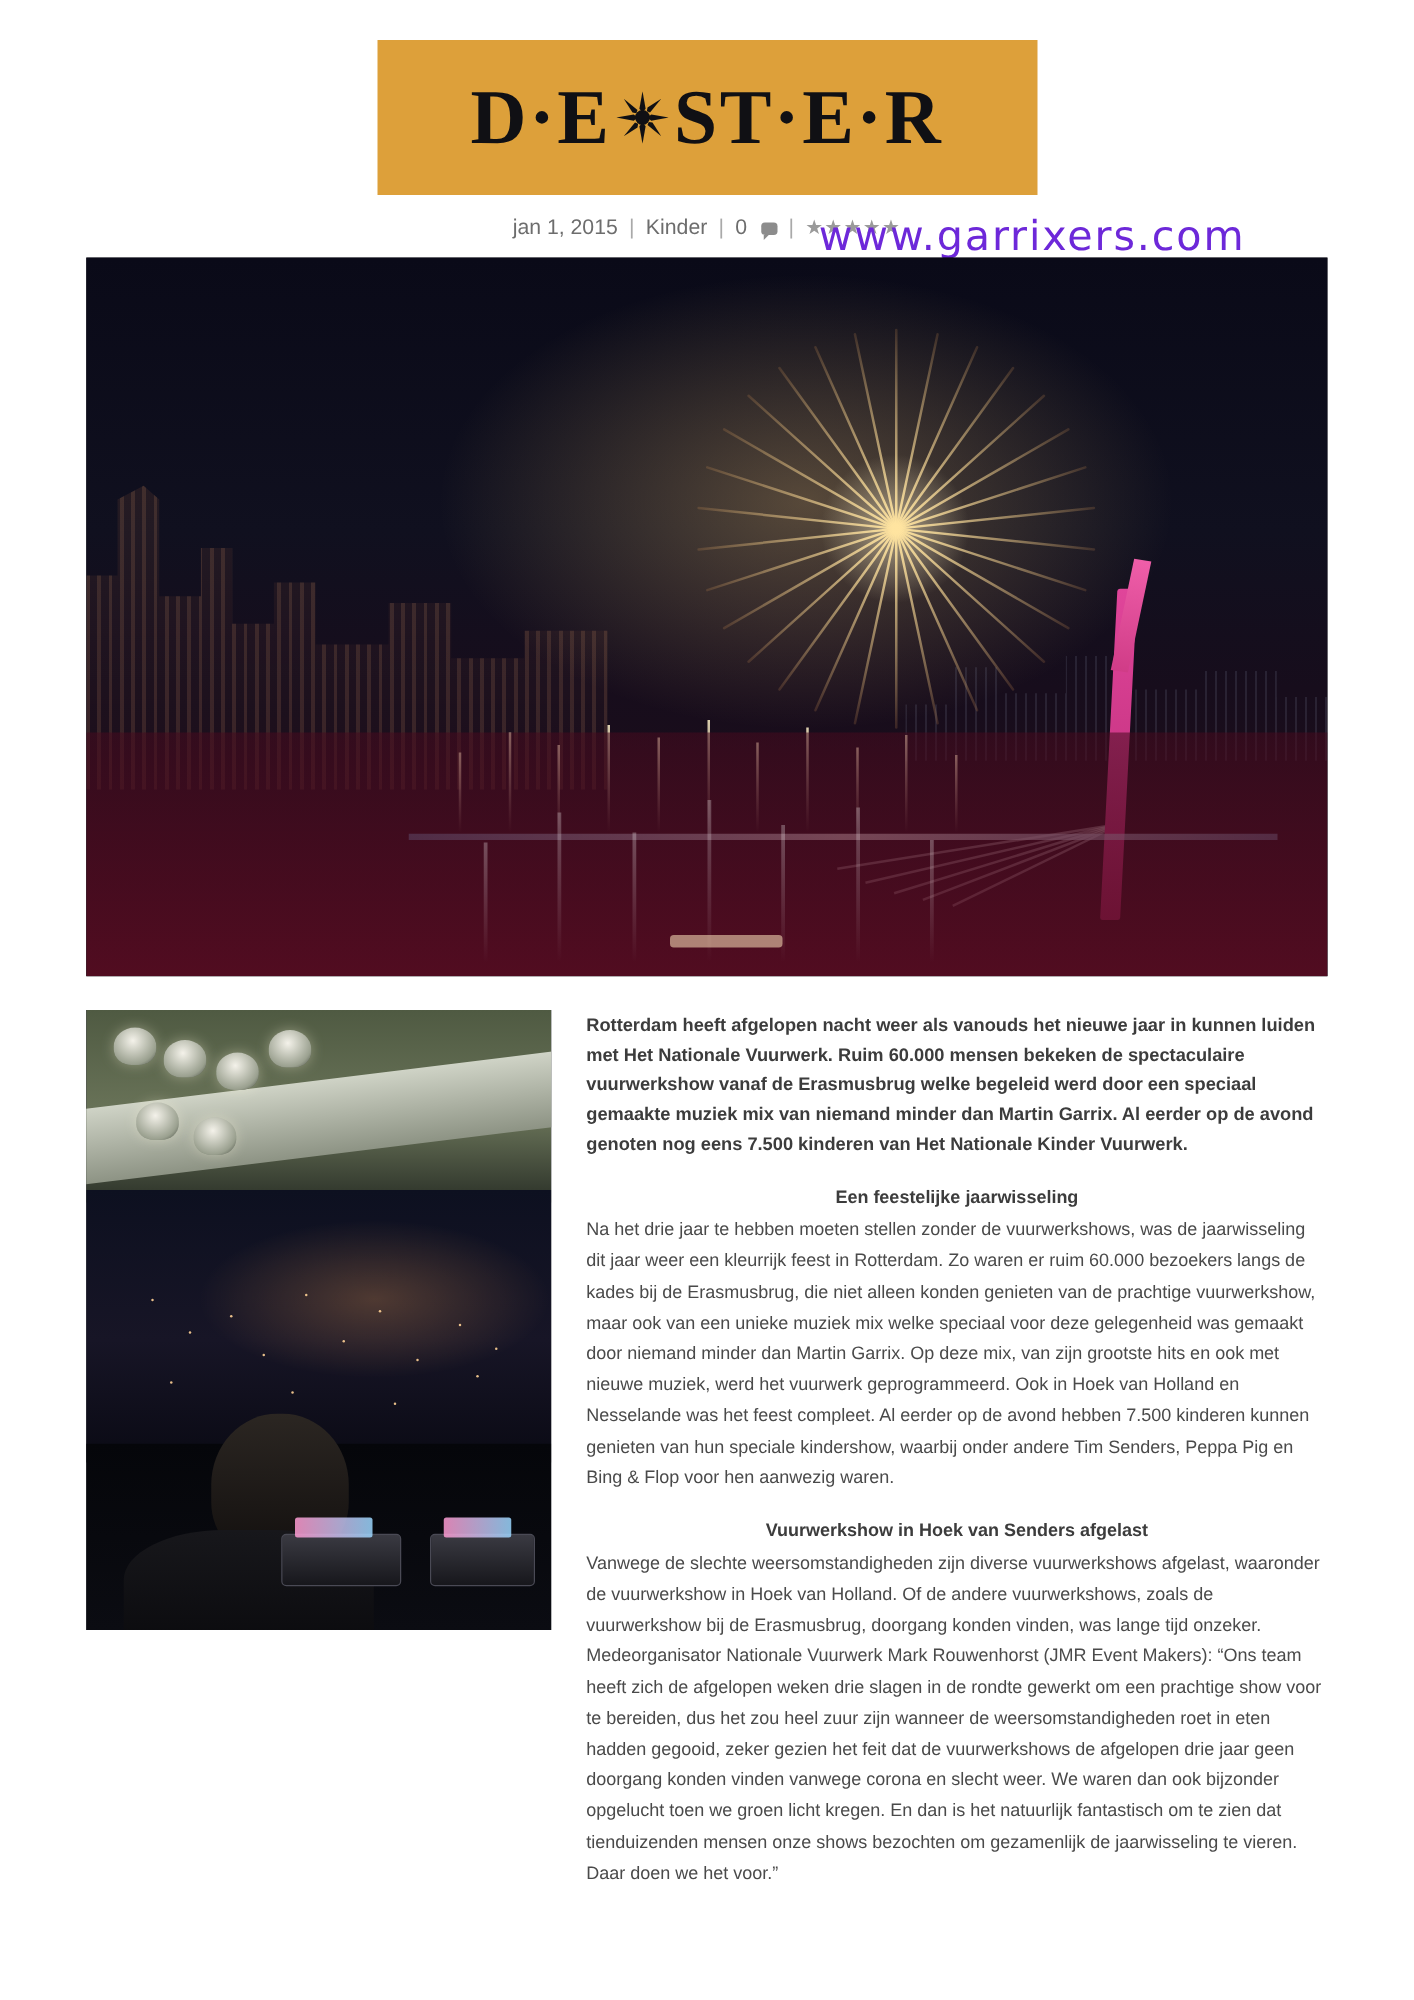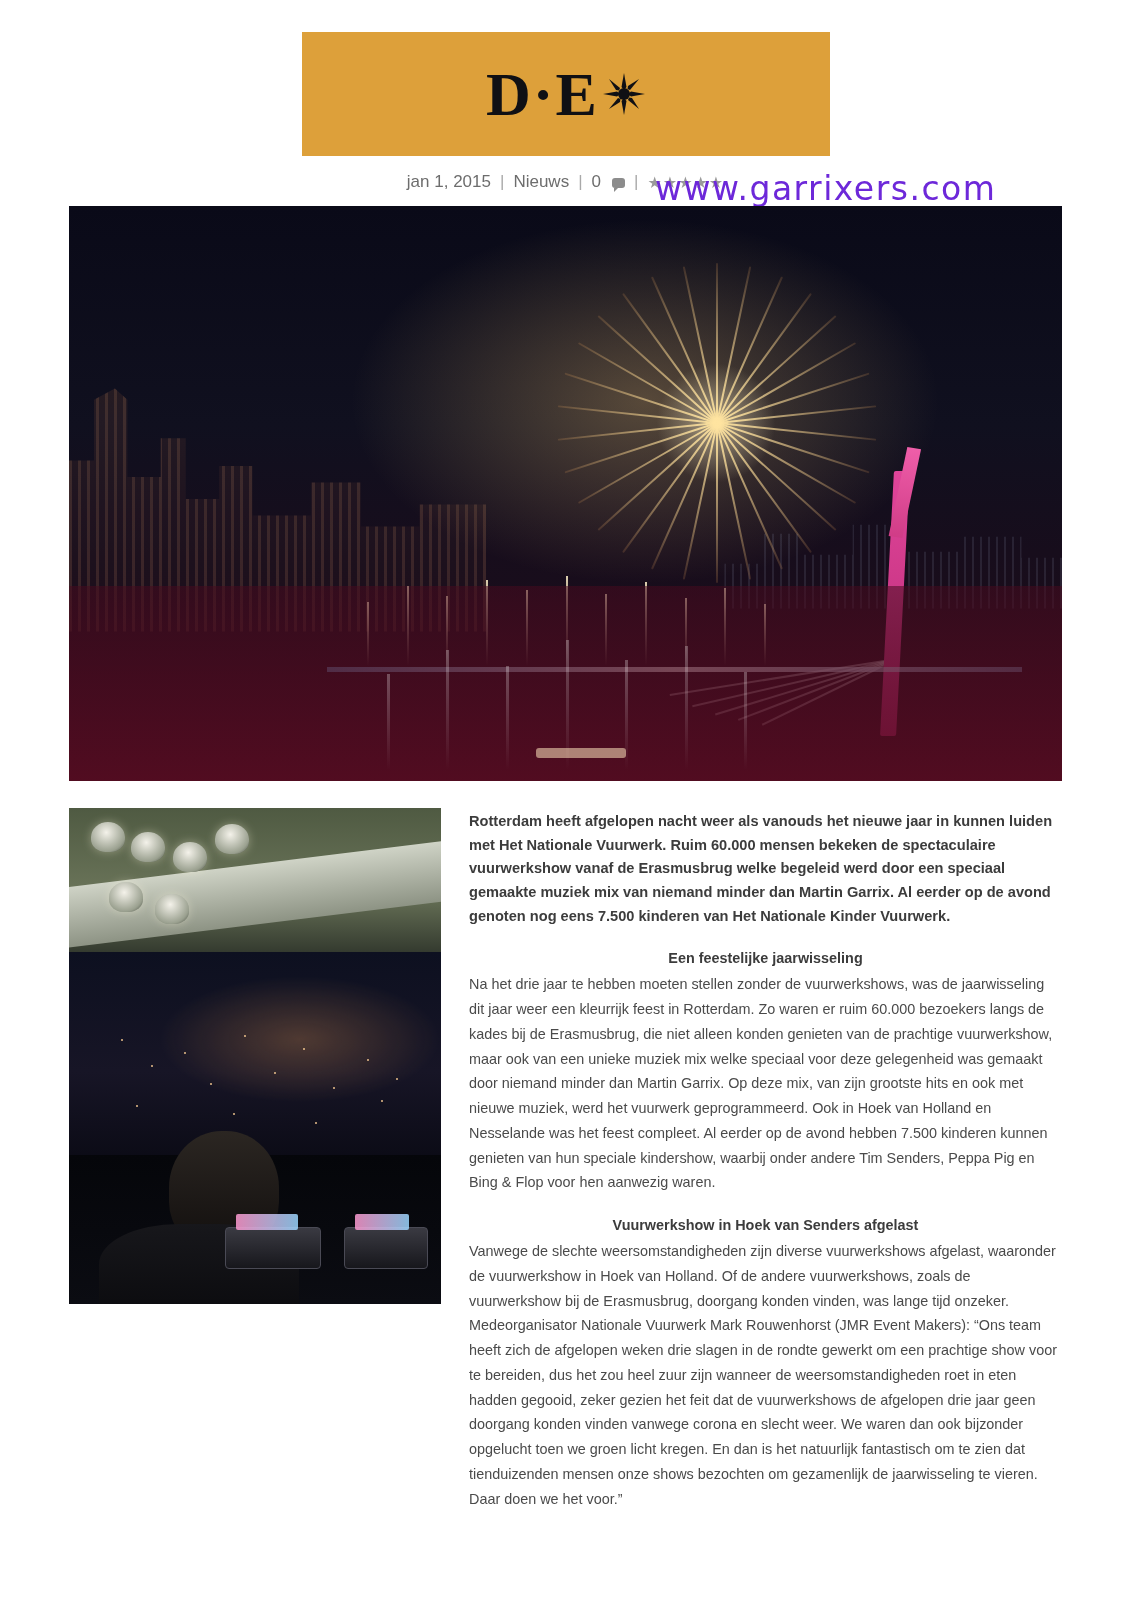--- a/index.html
+++ b/index.html
@@ -332,29 +332,30 @@
               <path d="M21 42 L23.5 28 L21 25 L18.5 28 Z"></path>
               <path d="M0 21 L14 23.5 L17 21 L14 18.5 Z"></path>
               <path d="M42 21 L28 23.5 L25 21 L28 18.5 Z"></path>
               <path d="M6 6 L17 15 L16 17.5 L13 17 Z"></path>
               <path d="M36 36 L25 27 L26 24.5 L29 25 Z"></path>
               <path d="M36 6 L27 17 L24.5 16 L25 13 Z"></path>
               <path d="M6 36 L15 25 L17.5 26 L17 29 Z"></path>
             </g>
           </svg>
         </span>
+        <span>ST·E·R</span>
       </div>
     </div>
   </div>
 
 
   <div class="meta">
     <span>jan 1, 2015</span>
     <span class="sep">|</span>
-    <span>Nieuws</span>
+    <span>Kinder</span>
     <span class="sep">|</span>
     <span>0</span>
     <span class="comment-bubble"></span>
     <span class="sep">|</span>
     <span class="stars">★★★★★</span>
     <span class="watermark">www.garrixers.com</span>
   </div>
 
   <div class="hero">
     <div class="sky"></div>

